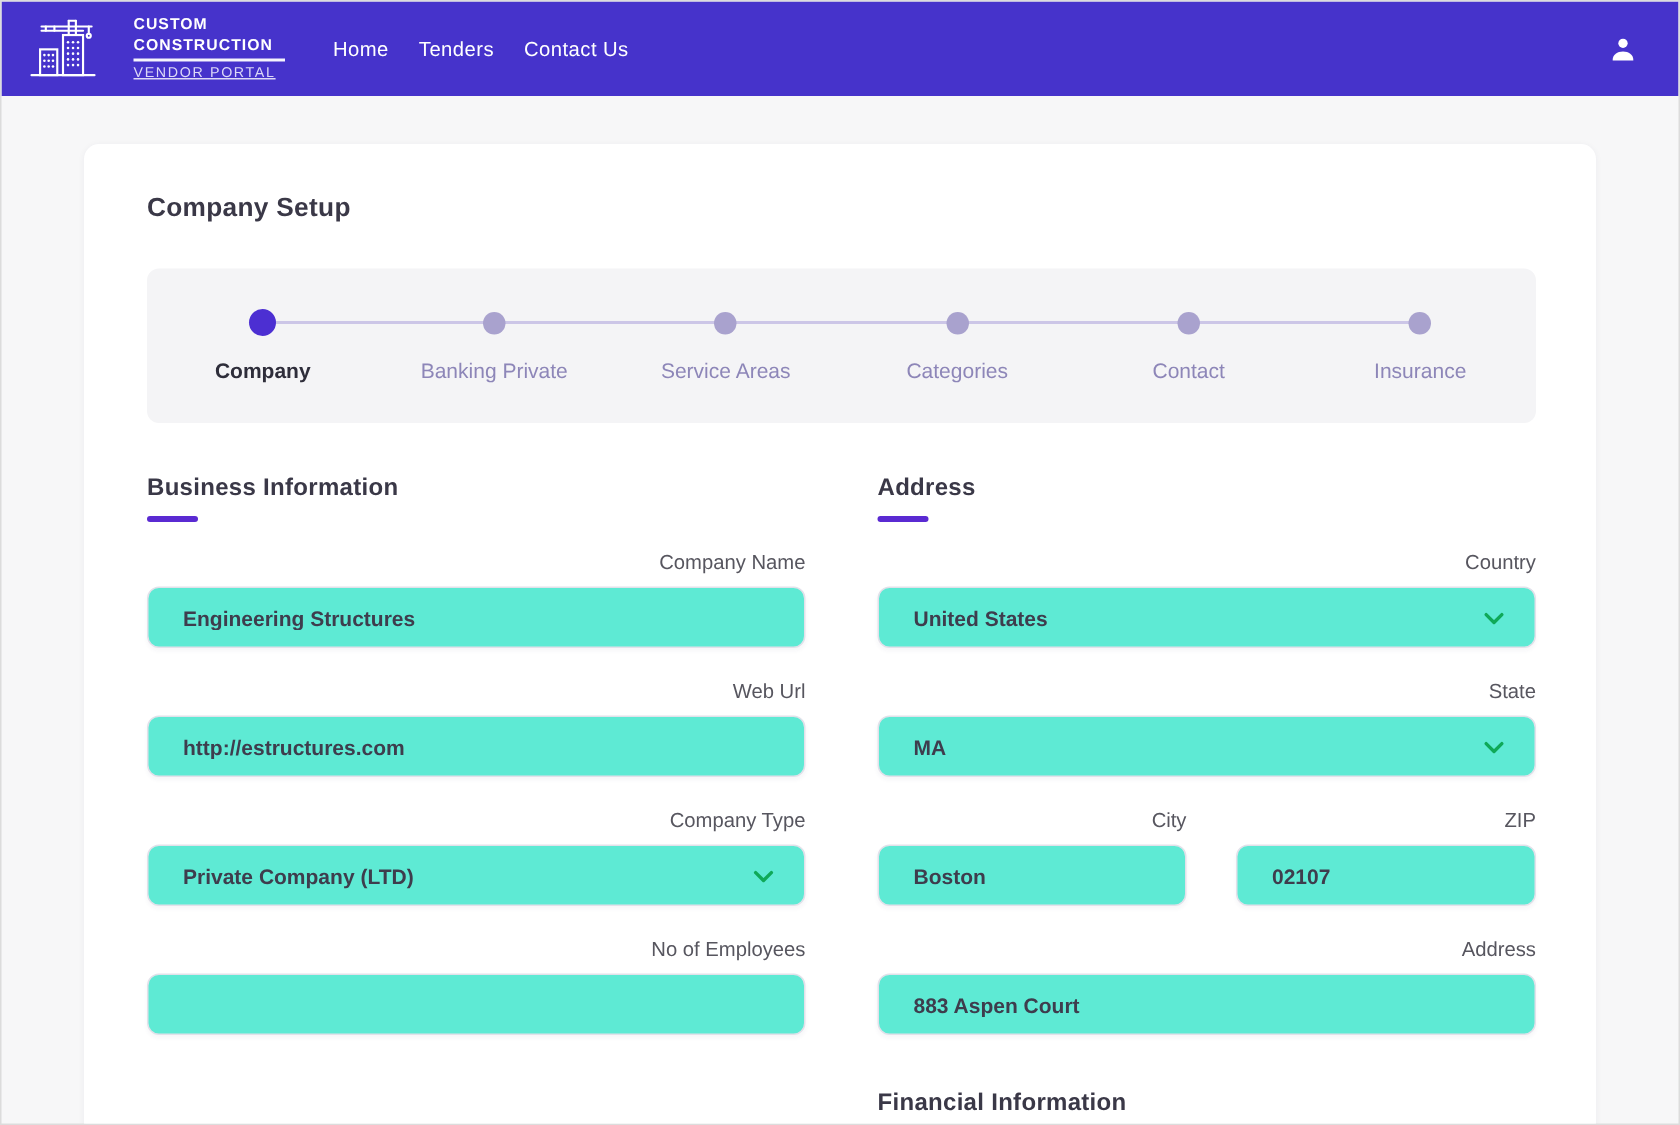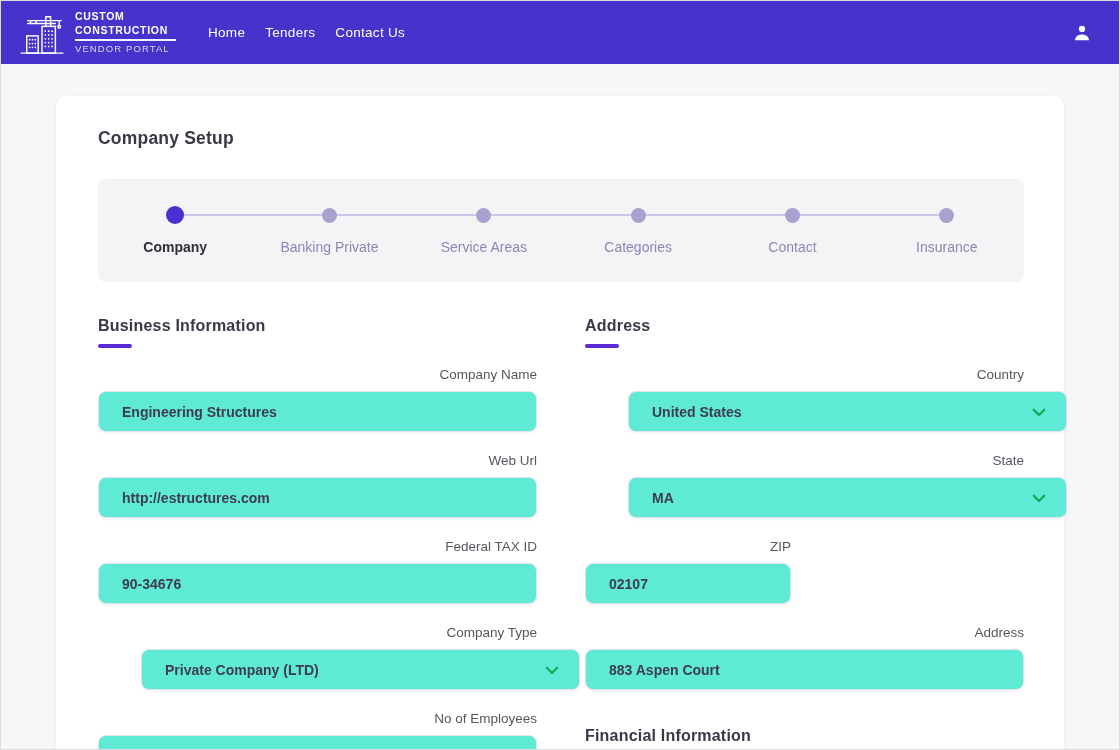--- a/index.html
+++ b/index.html
@@ -10,30 +10,30 @@
     border:1px solid #dcdcdc;
     font-family:"Liberation Sans", sans-serif;
   }
 
   
   .navbar {
     height:63px; background:#4633cb;
     display:flex; align-items:center;
     padding:0 26px 0 18px;
   }
-  .brand { display:flex; align-items:flex-end; gap:10px; cursor:pointer; }
+  .brand { display:flex; align-items:flex-start; gap:24px; cursor:pointer; }
   .brand-icon svg { display:block; }
   .brand-text { display:flex; flex-direction:column; line-height:1.15; }
   .brand-line1 { color:#fff; font-weight:bold; font-size:10.5px; letter-spacing:0.7px; }
   .brand-line2 {
     color:#fff; font-weight:bold; font-size:10.5px; letter-spacing:0.7px;
     border-bottom:2px solid rgba(255,255,255,0.95);
     padding:1px 8px 3px 0; align-self:flex-start;
   }
-  .brand-line3 { color:#dcd8f7; font-size:9.5px; letter-spacing:1.1px; margin-top:3px; }
+  .brand-line3 { color:#dcd8f7; font-size:9.5px; letter-spacing:1.1px; margin-top:3px;text-decoration:underline; }
   .nav-links { display:flex; gap:20px; margin-left:32px; }
   .nav-link { color:#fff; font-size:13.5px; letter-spacing:0.3px; cursor:pointer; text-decoration:none; }
   .nav-spacer { flex:1; }
   .user-btn { cursor:pointer; display:flex; align-items:center; }
 
   
   .card {
     width:1008px; margin:32px auto 0;
     background:#fff; border-radius:10px;
     box-shadow:0 1px 5px rgba(35,31,80,0.05);
@@ -74,21 +74,21 @@
   .field-label { display:block; font-size:13.5px; color:#57565f; margin-bottom:9px;text-align:right; }
   .text-input, .select-input {
     width:100%; height:41px;
     border:1px solid #e2e1ea; border-radius:8px;
     background:#5eead4; outline:none;
     font-family:"Liberation Sans", sans-serif;
     font-size:14px; font-weight:bold; color:#3e3d4d;
     padding:0 18px 0 23px;
     box-shadow:0 2px 3px rgba(40,40,90,0.045);
   }
-  .select-input { display:flex; align-items:center; justify-content:space-between; cursor:pointer;margin-left:43px; }
+  .select-input { display:flex; align-items:center; justify-content:space-between; cursor:pointer; }
   .select-value { font-size:14px; font-weight:bold; color:#3e3d4d; }
   .chevron { display:flex; align-items:center; }
   .city-zip-row { display:grid; grid-template-columns:206px 1fr; column-gap:33px; }
   .financial-title { margin-top:37px; }
 </style>
 </head>
 <body>
 
 <header class="navbar">
   <div class="brand">
@@ -205,24 +205,20 @@
       <div class="field">
         <label class="field-label">Company Name</label>
         <input class="text-input" type="text" value="Engineering Structures" style="">
       </div>
 
       <div class="field">
         <label class="field-label">Web Url</label>
         <input class="text-input" type="text" value="http://estructures.com" style="">
       </div>
 
-      <div class="field">
-        <label class="field-label">Federal TAX ID</label>
-        <input class="text-input" type="text" value="90-34676" style="">
-      </div>
 
       <div class="field">
         <label class="field-label">Company Type</label>
         <div class="select-input">
           <span class="select-value">Private Company (LTD)</span>
           <span class="chevron">
             <svg width="18" height="18" viewBox="0 0 24 24">
                 <path d="M5 9l7 7 7-7" fill="none" stroke="#0fa958" stroke-width="3" stroke-linecap="round" stroke-linejoin="round"></path>
               </svg>
           </span>
@@ -258,20 +254,24 @@
           <span class="chevron">
             <svg width="18" height="18" viewBox="0 0 24 24">
                 <path d="M5 9l7 7 7-7" fill="none" stroke="#0fa958" stroke-width="3" stroke-linecap="round" stroke-linejoin="round"></path>
               </svg>
           </span>
         </div>
       </div>
 
       <div class="city-zip-row">
         <div class="field">
+          <label class="field-label">City</label>
+          <input class="text-input" type="text" value="Boston" style="">
+        </div>
+        <div class="field">
           <label class="field-label">ZIP</label>
           <input class="text-input" type="text" value="02107" style="">
         </div>
       </div>
 
       <div class="field">
         <label class="field-label">Address</label>
         <input class="text-input" type="text" value="883 Aspen Court" style="">
       </div>
 

